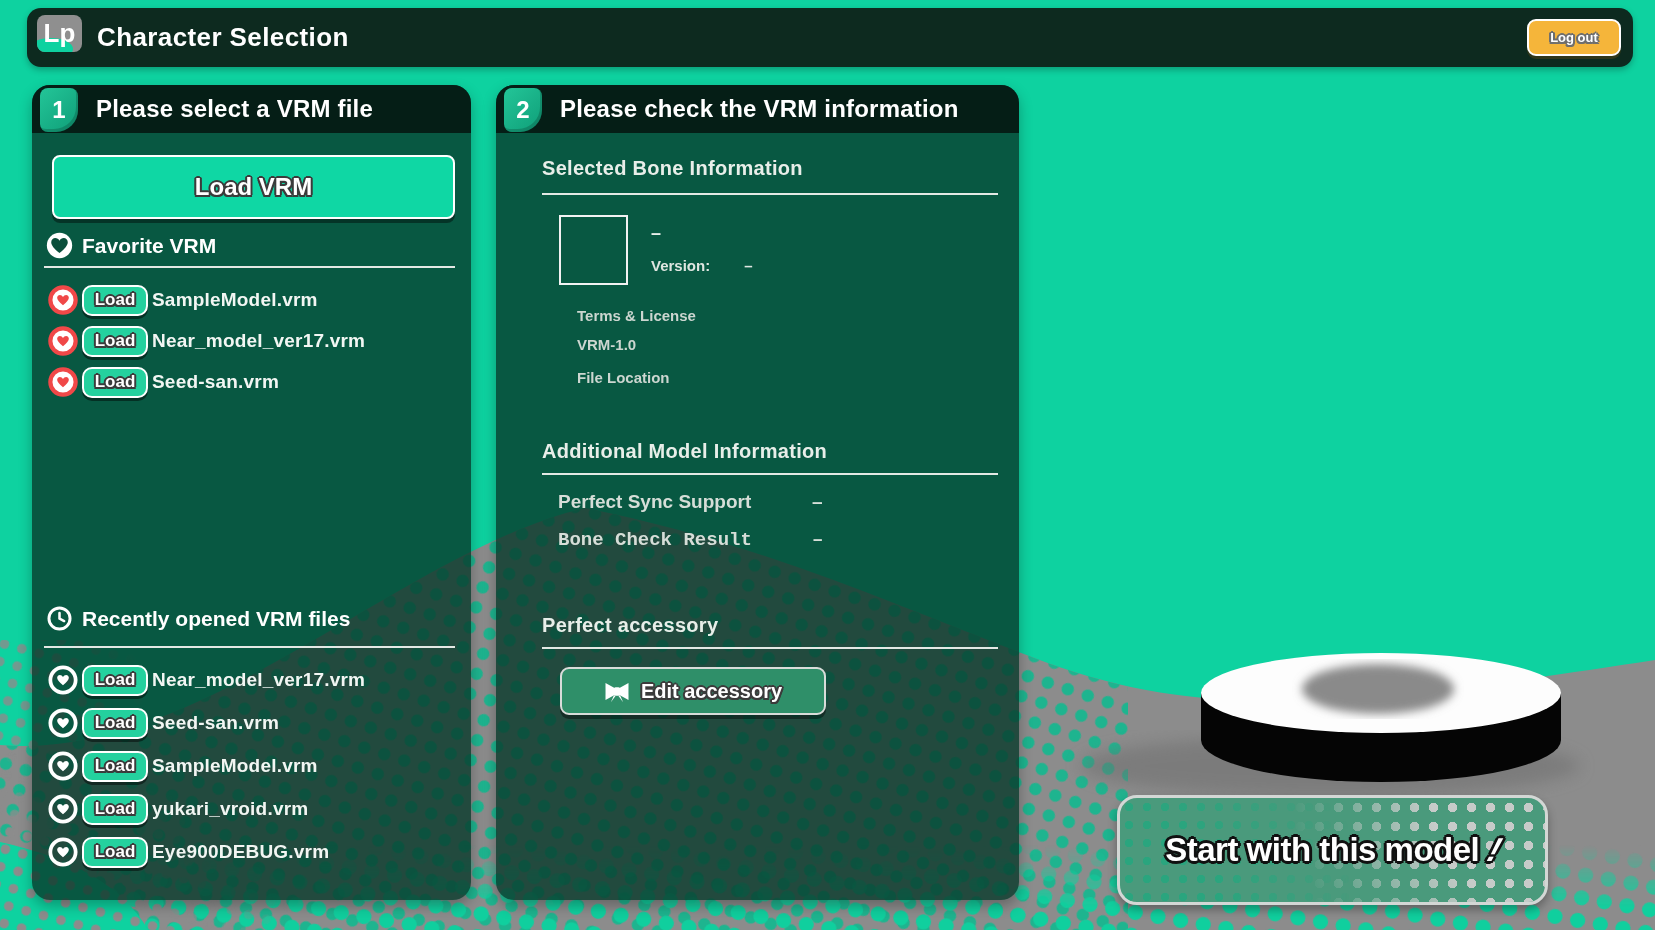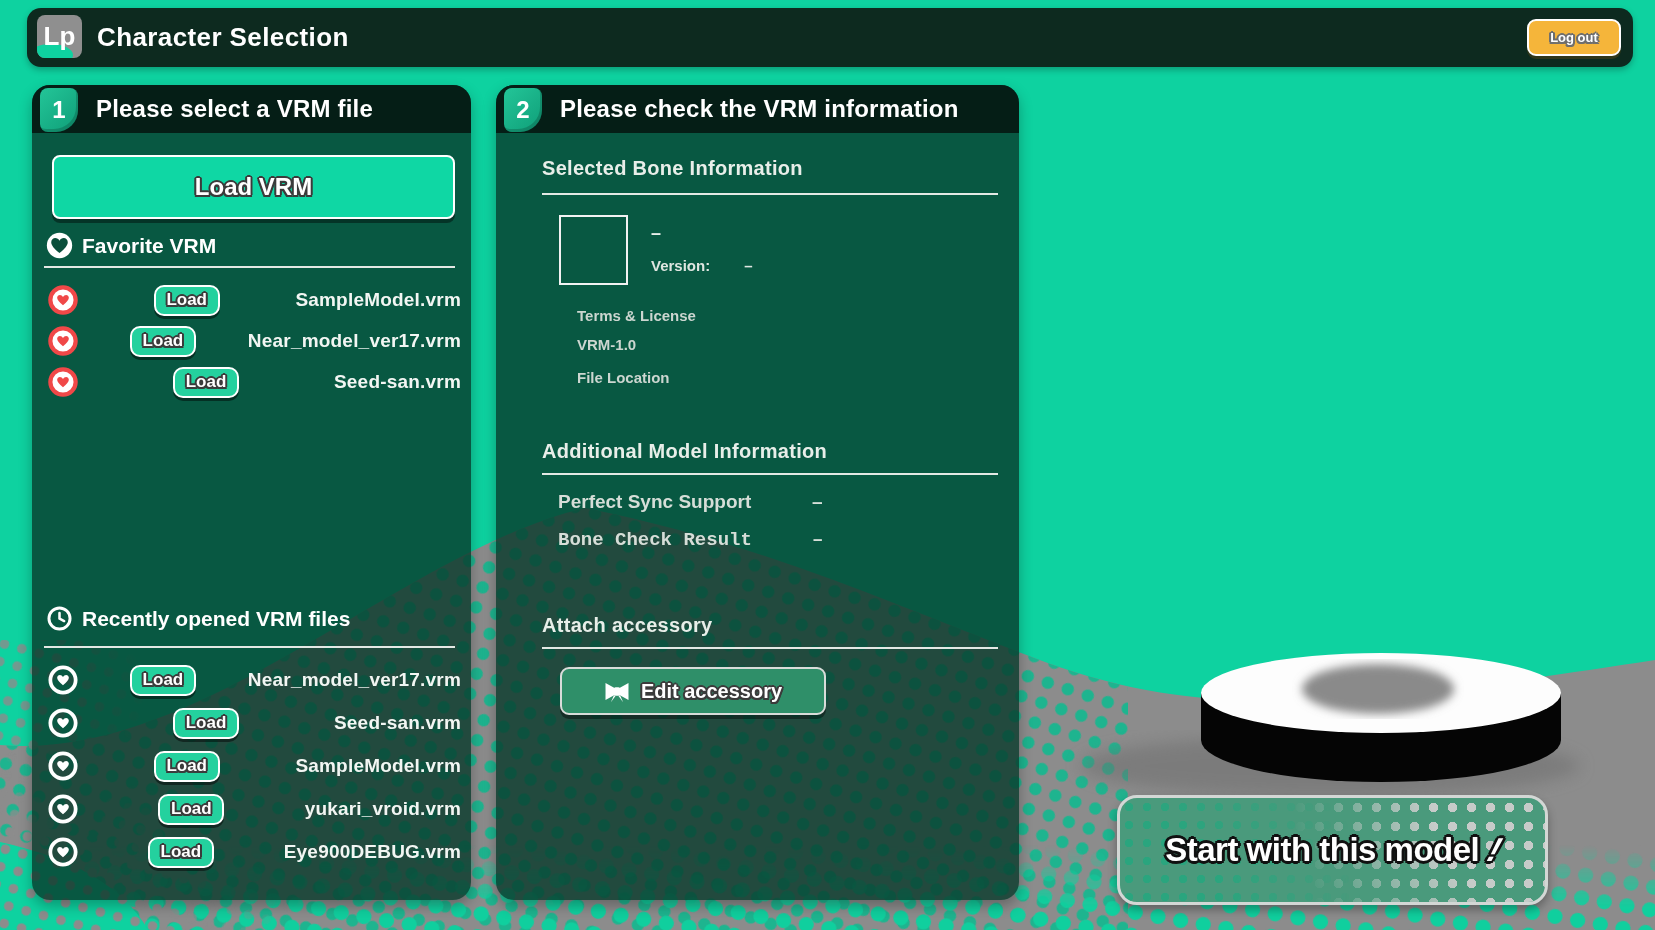--- a/index.html
+++ b/index.html
@@ -7,42 +7,42 @@
   #app{position:relative;width:1655px;height:930px;font-family:"Liberation Sans","DejaVu Sans",sans-serif;overflow:hidden;}
   #bg{position:absolute;inset:0;z-index:0;}
 
   
   .ol-dark{text-shadow:2px 0 0 #3b3b3b,-2px 0 0 #3b3b3b,0 2px 0 #3b3b3b,0 -2px 0 #3b3b3b,1.5px 1.5px 0 #3b3b3b,-1.5px 1.5px 0 #3b3b3b,1.5px -1.5px 0 #3b3b3b,-1.5px -1.5px 0 #3b3b3b;}
   .ol-black{text-shadow:3px 0 0 #111,-3px 0 0 #111,0 3px 0 #111,0 -3px 0 #111,2px 2px 0 #111,-2px 2px 0 #111,2px -2px 0 #111,-2px -2px 0 #111;}
   .ol-gray{text-shadow:2px 0 0 #6e6e6e,-2px 0 0 #6e6e6e,0 2px 0 #6e6e6e,0 -2px 0 #6e6e6e,1.5px 1.5px 0 #6e6e6e,-1.5px 1.5px 0 #6e6e6e,1.5px -1.5px 0 #6e6e6e,-1.5px -1.5px 0 #6e6e6e;}
 
   
   .topbar{position:absolute;left:27px;top:8px;width:1606px;height:59px;background:#0d2a1f;border-radius:14px;z-index:2;box-shadow:0 3px 6px rgba(0,0,0,.25);}
-  .logo{position:absolute;left:10px;top:7px;width:45px;height:43px;background:#8f8f8f;border-radius:8px;overflow:hidden;color:#fff;font-size:26px;font-weight:bold;display:flex;align-items:center;justify-content:center;}
+  .logo{position:absolute;left:10px;top:7px;width:45px;height:37px;background:#8f8f8f;border-radius:8px;overflow:hidden;color:#fff;font-size:26px;font-weight:bold;display:flex;align-items:center;justify-content:center;}
   .logo .hill{position:absolute;left:-8px;bottom:-8px;width:44px;height:22px;border-radius:50%;background:#0ed2a0;}
   .logo .logo-text{position:relative;z-index:1;}
   .topbar-title{position:absolute;left:70px;top:0;height:59px;display:flex;align-items:center;color:#fff;font-size:26px;font-weight:bold;letter-spacing:.4px;}
   .logout-btn{position:absolute;left:1500px;top:11px;width:94px;height:37px;background:#f5b53a;border:2px solid #fff;border-radius:9px;color:#fff;font-size:13px;font-weight:bold;display:flex;align-items:center;justify-content:center;cursor:pointer;box-shadow:0 3px 0 rgba(90,70,20,.45);}
 
   
   .panel{position:absolute;top:85px;height:815px;background:rgba(8,58,42,.8);border-radius:18px;z-index:1;box-shadow:0 6px 14px rgba(0,0,0,.28);}
   .panel-left{left:32px;width:439px;}
   .panel-mid{left:496px;width:523px;}
   .panel-header{position:absolute;left:0;top:0;right:0;height:48px;background:rgba(6,24,18,.9);border-radius:18px 18px 0 0;}
   .step-badge{position:absolute;left:8px;top:3px;width:38px;height:44px;background:linear-gradient(135deg,#23c598,#0f9e78);border-radius:8px 8px 22px 8px;color:#fff;font-size:24px;font-weight:bold;display:flex;align-items:center;justify-content:center;box-shadow:inset -2px -3px 0 rgba(0,0,0,.18);}
   .panel-title{position:absolute;left:64px;top:0;height:48px;display:flex;align-items:center;color:#fff;font-size:24px;font-weight:bold;letter-spacing:.2px;white-space:nowrap;}
 
   .section-rule{position:absolute;height:2px;background:#e3e8e4;}
 
   
   .load-vrm-btn{position:absolute;left:20px;top:70px;width:403px;height:64px;background:#0fd7a4;border:2px solid #fff;border-radius:8px;color:#fff;font-size:24px;font-weight:bold;display:flex;align-items:center;justify-content:center;cursor:pointer;box-shadow:0 4px 0 rgba(0,0,0,.4);}
   .list-heading{position:absolute;left:14px;display:flex;align-items:center;gap:9px;color:#fff;font-size:21px;font-weight:bold;white-space:nowrap;}
   .list-heading svg{display:block;}
   .file-list{position:absolute;left:16px;right:10px;display:flex;flex-direction:column;}
-  .file-row{display:flex;align-items:center;gap:24px;height:36px;justify-content:space-between;}
+  .file-row{display:flex;align-items:center;gap:4px;height:36px;}
   .heart-btn{background:none;border:none;padding:0;width:30px;height:30px;cursor:pointer;flex:0 0 30px;}
   .heart-btn svg{display:block;}
   .load-btn{width:66px;height:31px;background:#24d19e;border:2px solid #fff;border-radius:10px;color:#fff;font-size:17px;font-weight:bold;display:flex;align-items:center;justify-content:center;cursor:pointer;box-shadow:0 3px 0 rgba(0,0,0,.45);}
   .file-name{color:#f2f6f3;font-size:19px;font-weight:600;letter-spacing:.2px;white-space:nowrap;}
 
   
   .sect-title{position:absolute;left:46px;color:#e8eee9;font-size:20px;font-weight:bold;letter-spacing:.3px;white-space:nowrap;}
   .thumb-box{position:absolute;left:63px;top:130px;width:69px;height:70px;border:2px solid #f2f2f2;background:transparent;}
   .model-name{position:absolute;left:155px;top:138px;color:#e8eee9;font-size:18px;font-weight:bold;}
   .version-row{position:absolute;left:155px;top:172px;color:#dfe6e1;font-size:15px;font-weight:bold;}
@@ -280,21 +280,21 @@
     <div class="section-rule" style="top:388px;left:46px;width:456px;"></div>
     <div class="info-row" style="top:406px;">
       <span class="info-label">Perfect Sync Support</span>
       <span>–</span>
     </div>
     <div class="info-row" style="top:444px;font-family:Liberation Mono, monospace;">
       <span class="info-label">Bone Check Result</span>
       <span>–</span>
     </div>
 
-    <div class="sect-title" style="top:529px;">Attach accessory</div>
+    <div class="sect-title" style="top:529px;">Perfect accessory</div>
     <div class="section-rule" style="top:562px;left:46px;width:456px;"></div>
     <button class="edit-accessory-btn">
       <svg width="26" height="23" viewBox="0 0 34 30" fill="#fff">
         <polygon points="2,4 15,11 15,19 2,26"></polygon>
         <polygon points="32,4 19,11 19,19 32,26"></polygon>
         <rect x="13" y="9.5" width="8" height="11" rx="2"></rect>
         <polygon points="13,20 9,29 15,21"></polygon>
         <polygon points="21,20 25,29 19,21"></polygon>
       </svg>
       <span class="ol-dark">Edit accessory</span>

